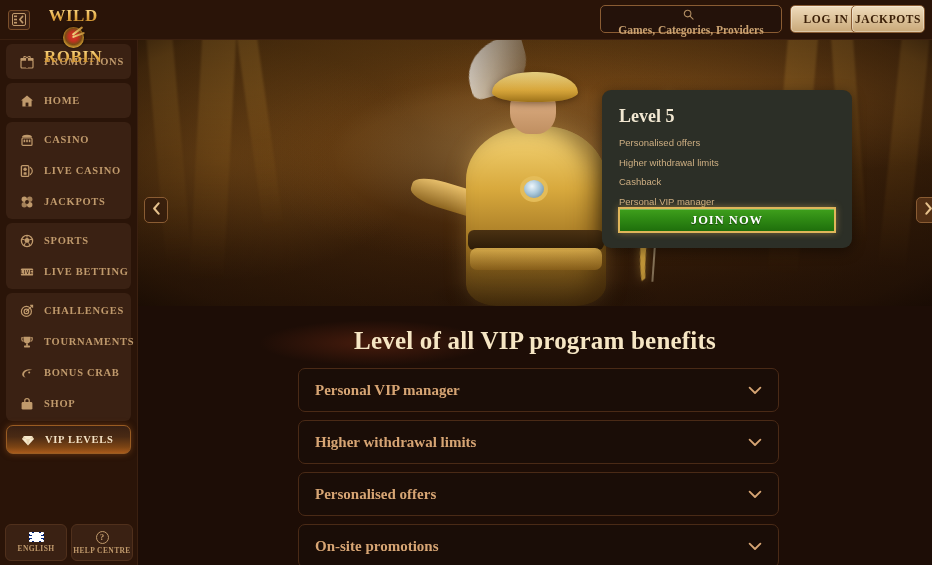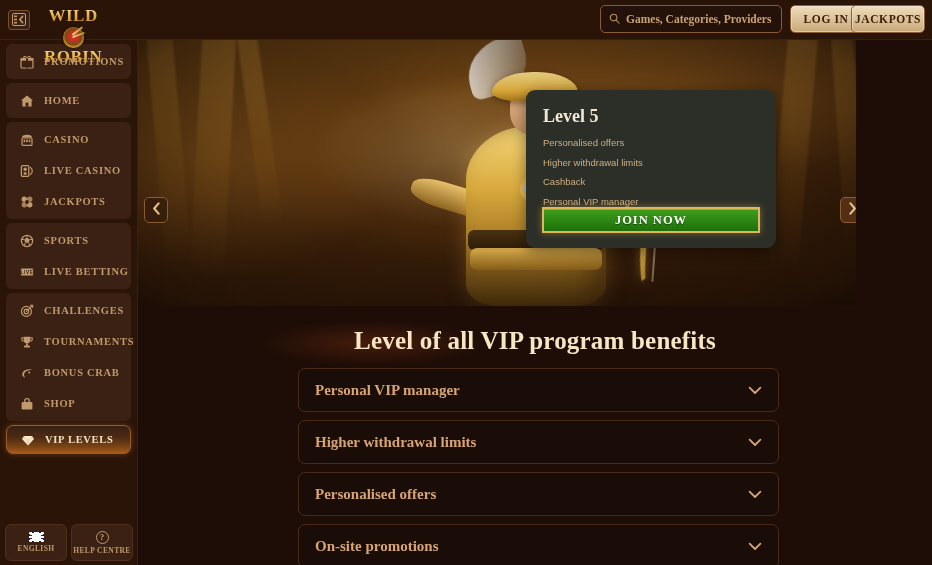--- a/index.html
+++ b/index.html
@@ -63,20 +63,21 @@
 
   .search-box {
     position: absolute; left: 600px; top: 5px;
     width: 182px; height: 28px;
     background: #24120a;
     border: 1px solid #8a5c33;
     border-radius: 5px;
     display: flex; align-items: center;
     padding: 0 8px;
     cursor: text;
+    flex-direction: column;
   }
   .search-icon { flex:0 0 auto; margin-right: 6px; opacity:.85; }
   .search-placeholder {
     font-family: "Liberation Serif", serif;
     font-weight: bold;
     font-size: 11.5px;
     color: #caa271;
     white-space: nowrap;
   }
   .btn-auth {
@@ -179,21 +180,21 @@
     border: 1.4px solid #c09a6c;
     color: #c09a6c; font-size: 9px; font-weight: bold;
     font-family: "Liberation Serif", serif;
     display: flex; align-items: center; justify-content: center;
     line-height: 1;
   }
 
   
   .banner {
     position: absolute; top: 40px; left: 138px;
-    width: 718px; height: 266px;
+    width: 794px; height: 266px;
     overflow: hidden;
     background: #2a1608;
   }
   .banner-bg {
     position: absolute; inset: 0;
     background:
       radial-gradient(ellipse 45% 60% at 46% 42%, rgba(255,214,140,.30) 0%, rgba(140,80,20,.12) 48%, transparent 72%),
       radial-gradient(ellipse 80% 50% at 78% 20%, rgba(190,120,40,.35) 0%, transparent 60%),
       radial-gradient(ellipse 40% 70% at 10% 45%, rgba(170,110,35,.40) 0%, transparent 65%),
       linear-gradient(175deg, #6b4413 0%, #55330f 30%, #3a2009 65%, #2a1507 100%);

